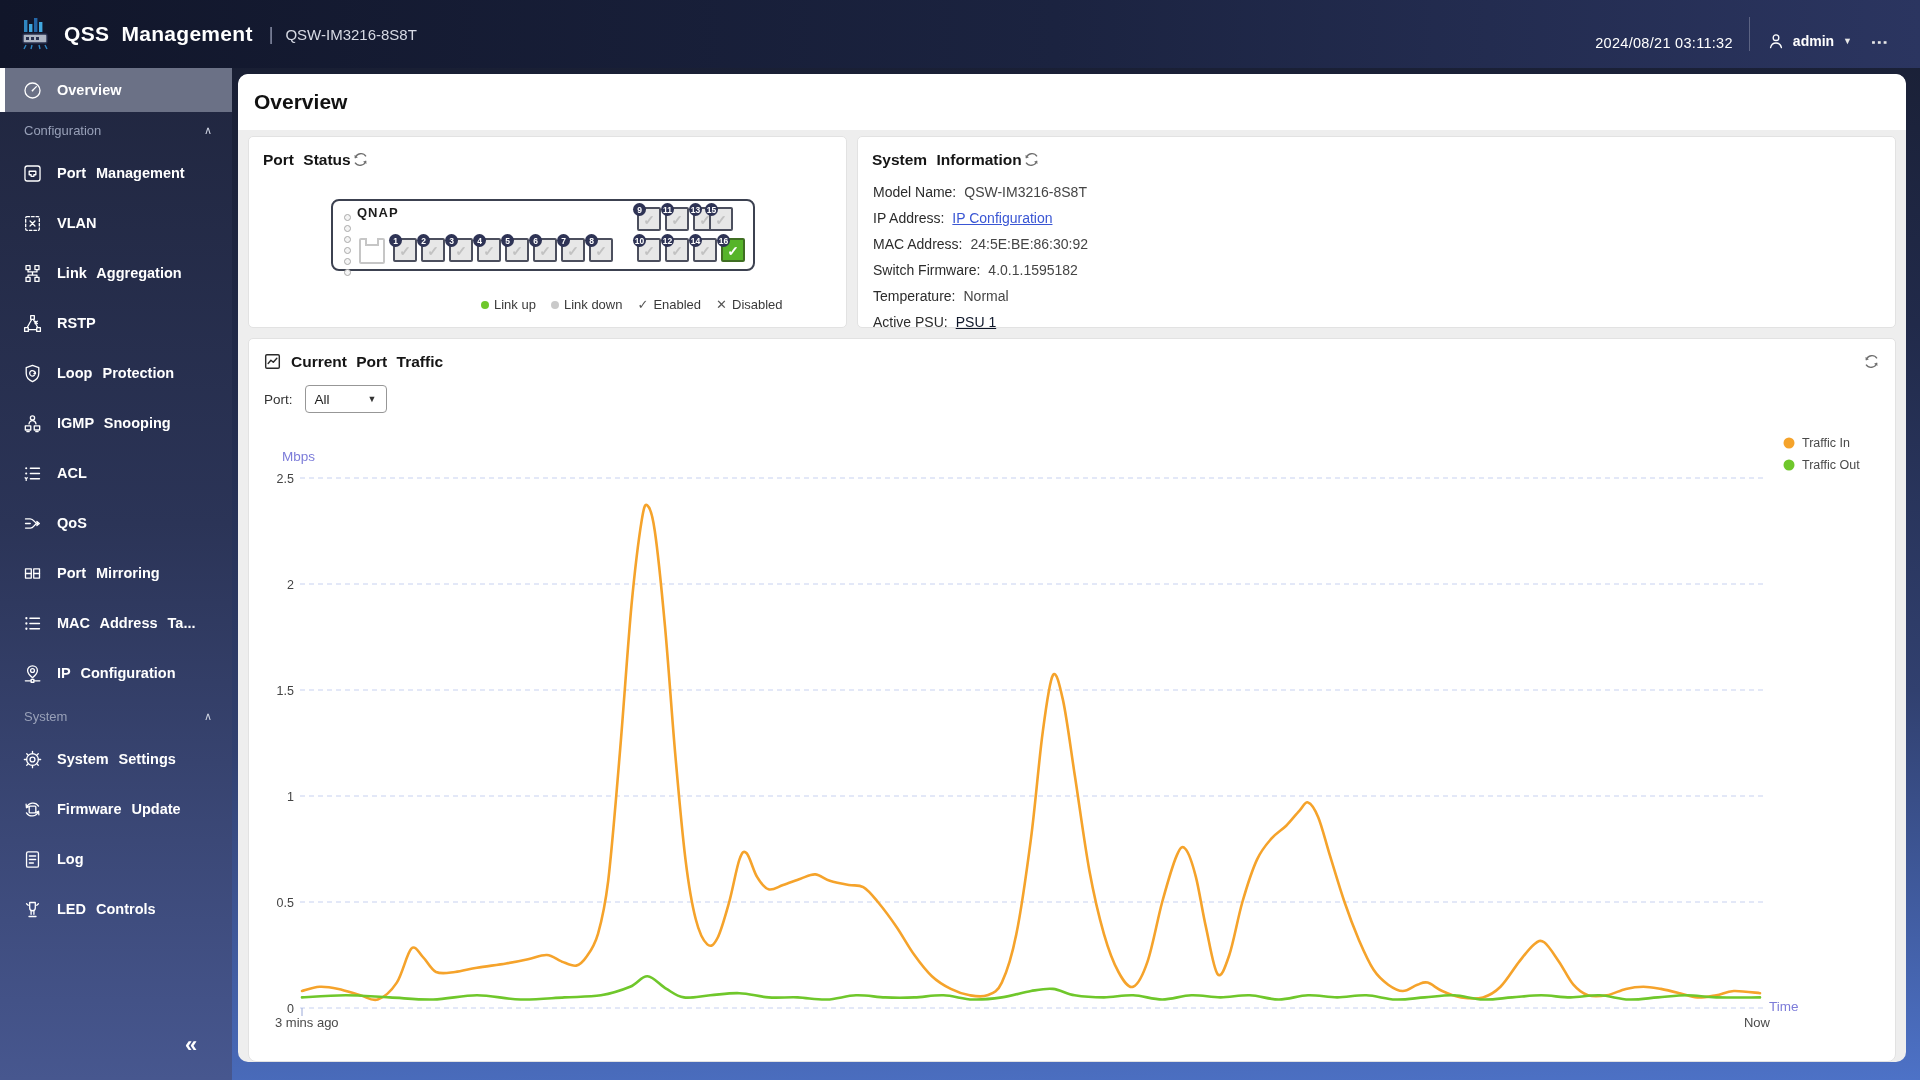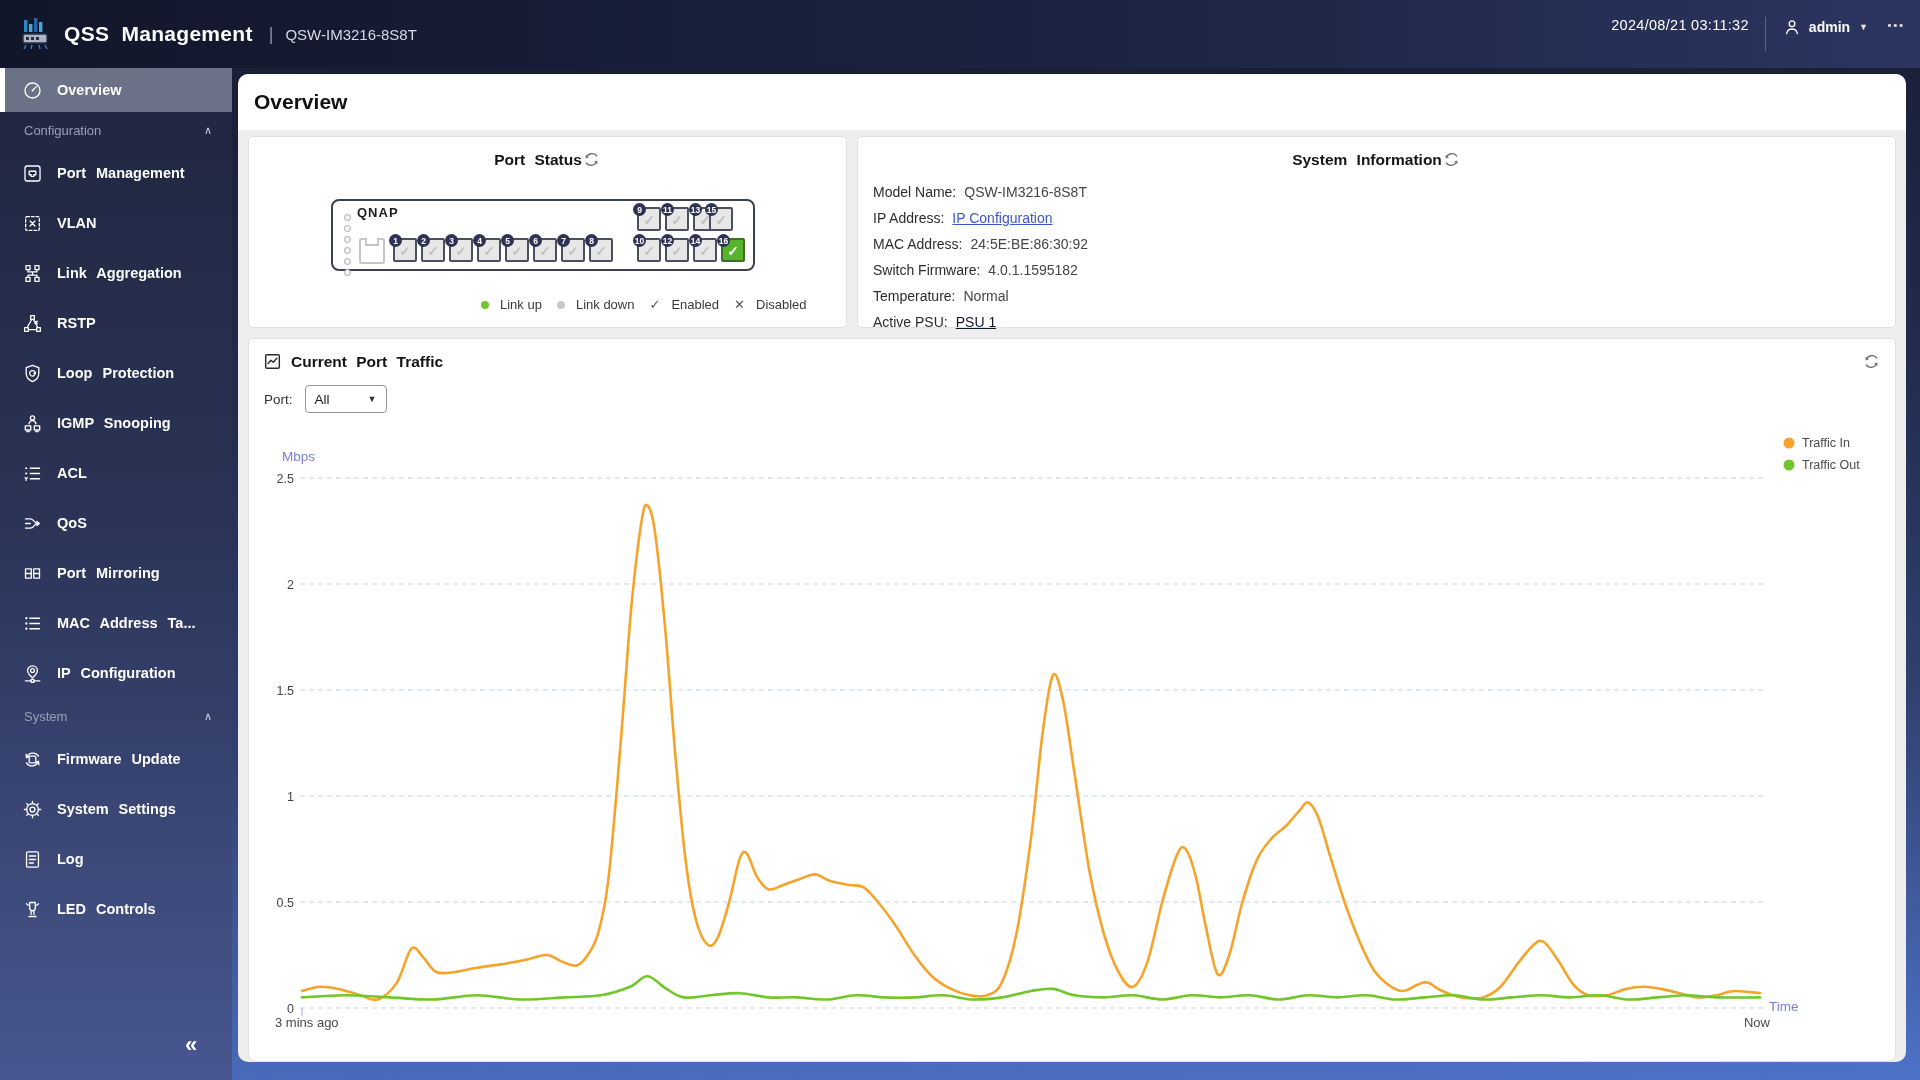--- a/index.html
+++ b/index.html
@@ -11,21 +11,21 @@
   .wsp{word-spacing:5px}
   
   .topbar{position:absolute;top:0;left:0;right:0;height:68px;
     background:linear-gradient(90deg,#11162a 0%,#1b2340 55%,#2b3560 100%);
     display:flex;align-items:center;justify-content:space-between;color:#fff;z-index:5}
   .brand{display:flex;align-items:center;padding-left:18px;gap:10px}
   .logo-svg{width:36px;height:36px}
   .app-title{font-size:21px;font-weight:bold;letter-spacing:.3px;word-spacing:6px}
   .pipe{color:#8a90a8;font-size:18px;margin:0 2px 0 6px;font-weight:300}
   .model{font-size:15px;color:#d7dae4}
-  .top-right{display:flex;align-items:flex-start;gap:16px;padding-right:14px}
+  .top-right{display:flex;align-items:flex-end;gap:16px;padding-right:30px}
   .datetime{font-size:14.5px;letter-spacing:.3px}
   .vdiv{width:1px;height:34px;background:#5c6383}
   .user{display:flex;align-items:center;gap:7px;cursor:pointer}
   .user svg{width:20px;height:20px}
   .user-name{font-size:14px;font-weight:bold}
   .caret{font-size:9px;color:#e8e8e8;margin-left:2px}
   .overflow{font-size:17px;letter-spacing:0;line-height:14px;cursor:pointer;padding:0 4px;color:#e8e8e8;
     writing-mode:vertical-rl;font-weight:bold}
   
   .sidebar{position:absolute;top:68px;left:0;bottom:0;width:232px;
@@ -39,42 +39,42 @@
     padding:0 20px 0 24px;color:#98a0b8;font-size:13px}
   .nav-chevron{font-size:11px;color:#cfd4e2}
   .collapse-btn{position:absolute;bottom:22px;left:185px;color:#fff;font-size:22px;cursor:pointer;font-weight:bold}
   
   .panel{position:absolute;left:238px;top:74px;right:14px;bottom:18px;background:#eeeeee;
     border-radius:10px;display:flex;flex-direction:column;overflow:hidden}
   .title-band{background:#fff;border-radius:10px 10px 0 0;height:56px;display:flex;align-items:center;padding-left:16px}
   .title-band h1{margin:0;font-size:21px;color:#111;font-weight:bold}
   .cards-row{display:flex;gap:10px;margin:6px 10px 0 10px;height:192px}
   .card{background:#fff;border:1px solid #e2e2e2;border-radius:5px;position:relative}
-  .card-head{display:flex;align-items:center;justify-content:center;padding:13px 14px 0 14px}
+  .card-head{display:flex;align-items:center;justify-content:flex-start;padding:13px 14px 0 14px}
   .card-head h2{margin:0;font-size:15.5px;color:#151515;font-weight:bold}
   .refresh{cursor:pointer;width:19px;height:19px}
   .port-card{width:597px;flex:0 0 597px}
   .info-card{flex:1}
   
   .switch{position:absolute;left:82px;top:62px;width:420px;height:68px;border:2px solid #3c4150;border-radius:8px;background:#fff}
   .qnap{position:absolute;left:24px;top:4px;font-size:13px;font-weight:bold;letter-spacing:1px;color:#1c1c1c}
   .leds{position:absolute;left:11px;top:13px;display:flex;flex-direction:column;gap:4px}
   .led-dot{width:5px;height:5px;border-radius:50%;border:1px solid #a9a9a9;background:#f4f4f4}
   .console{position:absolute;left:26px;top:37px;width:22px;height:22px;border:2px solid #c6c6c6;border-radius:2px}
   .console:after{content:"";position:absolute;left:50%;transform:translateX(-50%);top:-2px;width:10px;height:6px;
     background:#fff;border:2px solid #c6c6c6;border-top:none}
   .port{position:absolute;width:24px;height:24px;background:#e7e7e7;border:2px solid #4c4f5e;border-radius:2px;
     box-sizing:border-box;display:flex;align-items:center;justify-content:center;cursor:pointer}
   .port .chk{color:#c2c2c2;font-size:14px;font-weight:bold;margin-top:2px}
   .port.up{background:#56b42a;border-color:#3f6e22}
   .port.up .chk{color:#fff}
   .badge{position:absolute;top:-6px;left:-6px;width:13px;height:13px;border-radius:50%;background:#2e3355;
     color:#fff;font-size:8.5px;font-weight:bold;display:flex;align-items:center;justify-content:center}
   .ps-legend{position:absolute;left:232px;top:160px;display:flex;gap:15px;align-items:center}
-  .ps-leg-item{display:flex;align-items:center;gap:11px;font-size:13px;color:#3a3a3a}
+  .ps-leg-item{display:flex;align-items:center;gap:5px;font-size:13px;color:#3a3a3a}
   .leg-dot{width:8px;height:8px;border-radius:50%}
   .leg-glyph{font-size:13px;color:#555}
   
   .sysrows{padding:10px 0 0 15px}
   .sysrow{font-size:14px;color:#3b3b3b;line-height:26px}
   .sysrow .lbl{color:#2c2c2c;margin-right:8px}
   .sysrow .val{color:#454545}
   .sysrow .val.link{color:#3a56d4;text-decoration:underline;cursor:pointer}
   .sysrow .val.uline{color:#0f172a;text-decoration:underline;cursor:pointer}
   
@@ -230,32 +230,32 @@
           <rect x="10.4" y="18.8" width="3.2" height="3.2"></rect>
         </svg>
         <span class="nav-label">IP Configuration</span>
       </div>
       <div class="nav-section">
         <span>System</span>
         <span class="nav-chevron">∧</span>
       </div>
       <div class="nav-item">
         <svg class="nav-svg" viewBox="0 0 24 24" fill="none" stroke="#fff" stroke-width="1.5" stroke-linecap="round" stroke-linejoin="round">
-          <rect x="8.2" y="8.2" width="7.6" height="7.6" rx="1"></rect>
-          <path d="M18.9 8.1A7.6 7.6 0 0 0 5.3 9.9 M4.7 6l.4 4 3.6-1.5 M5.1 15.9A7.6 7.6 0 0 0 18.7 14.1 M19.3 18l-.4-4-3.6 1.5"></path>
-        </svg>
-        <span class="nav-label">Firmware Update</span>
-      </div>
-      <div class="nav-item">
-        <svg class="nav-svg" viewBox="0 0 24 24" fill="none" stroke="#fff" stroke-width="1.5" stroke-linecap="round" stroke-linejoin="round">
           <circle cx="12" cy="12" r="6.7"></circle>
           <circle cx="12" cy="12" r="2.8"></circle>
           <path d="M18.7 12h2.6 M16.74 16.74l1.84 1.84 M12 18.7v2.6 M7.26 16.74l-1.84 1.84 M5.3 12H2.7 M7.26 7.26L5.42 5.42 M12 5.3V2.7 M16.74 7.26l1.84-1.84"></path>
         </svg>
         <span class="nav-label">System Settings</span>
+      </div>
+      <div class="nav-item">
+        <svg class="nav-svg" viewBox="0 0 24 24" fill="none" stroke="#fff" stroke-width="1.5" stroke-linecap="round" stroke-linejoin="round">
+          <rect x="8.2" y="8.2" width="7.6" height="7.6" rx="1"></rect>
+          <path d="M18.9 8.1A7.6 7.6 0 0 0 5.3 9.9 M4.7 6l.4 4 3.6-1.5 M5.1 15.9A7.6 7.6 0 0 0 18.7 14.1 M19.3 18l-.4-4-3.6 1.5"></path>
+        </svg>
+        <span class="nav-label">Firmware Update</span>
       </div>
       <div class="nav-item">
         <svg class="nav-svg" viewBox="0 0 24 24" fill="none" stroke="#fff" stroke-width="1.5" stroke-linecap="round" stroke-linejoin="round">
           <rect x="5.2" y="3.2" width="13.6" height="17.6" rx="1.8"></rect>
           <path d="M8.4 8h7.2 M8.4 12h7.2 M8.4 16h4.6"></path>
         </svg>
         <span class="nav-label">Log</span>
       </div>
       <div class="nav-item">
         <svg class="nav-svg" viewBox="0 0 24 24" fill="none" stroke="#fff" stroke-width="1.5" stroke-linecap="round" stroke-linejoin="round">

